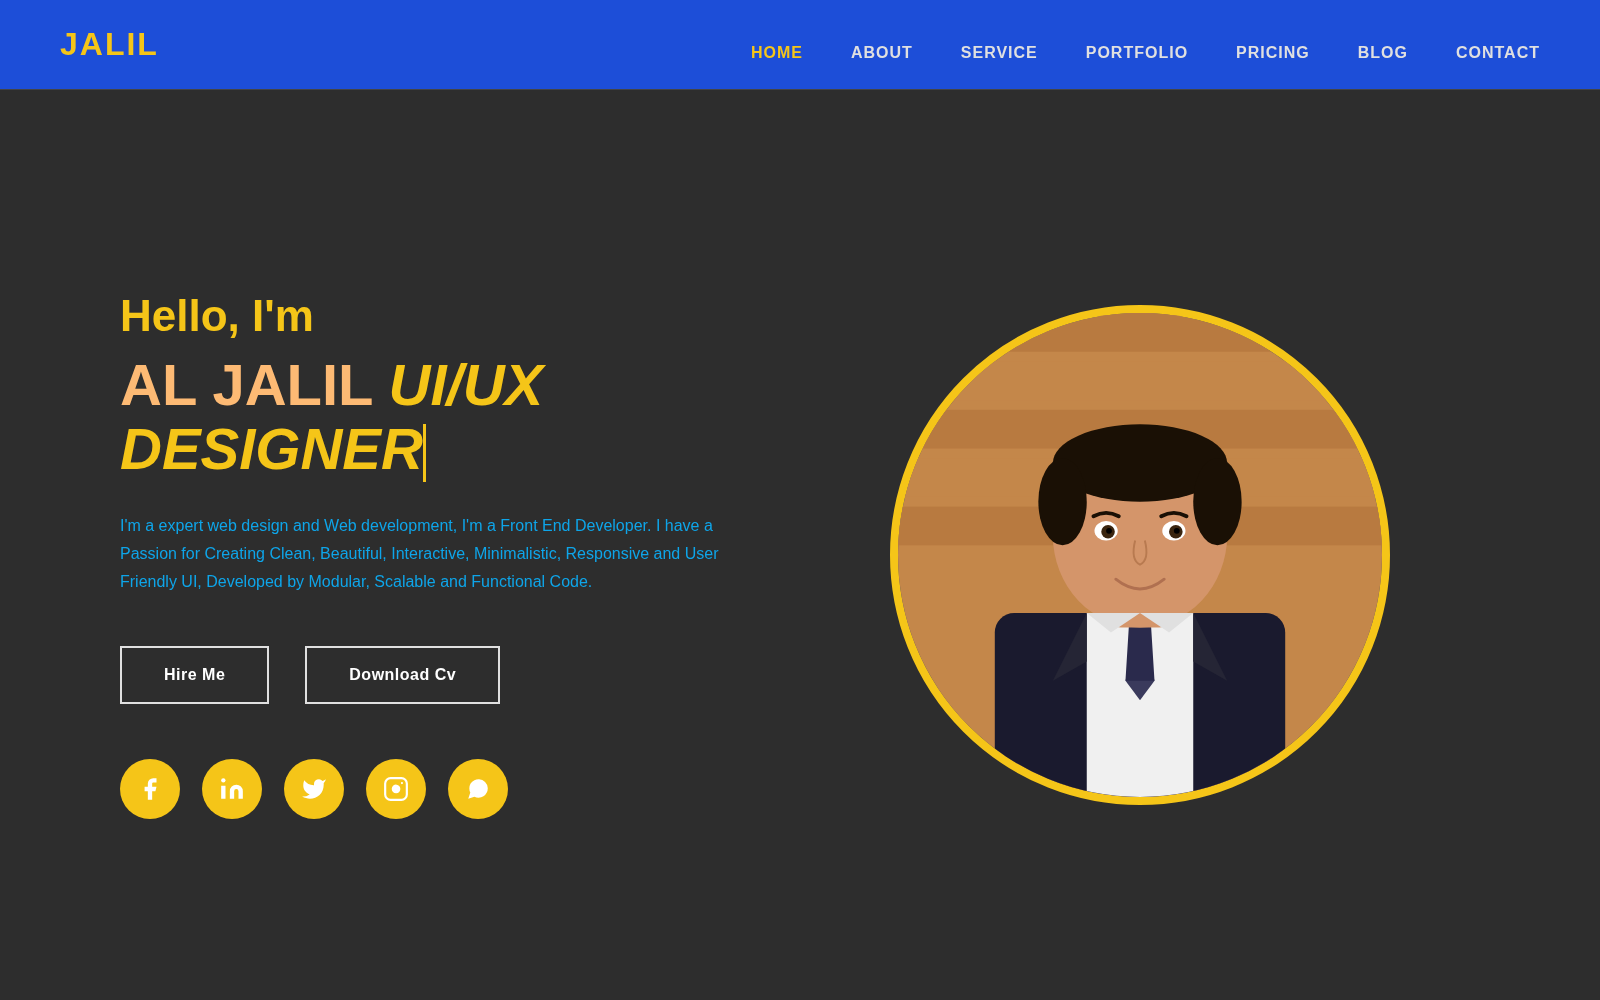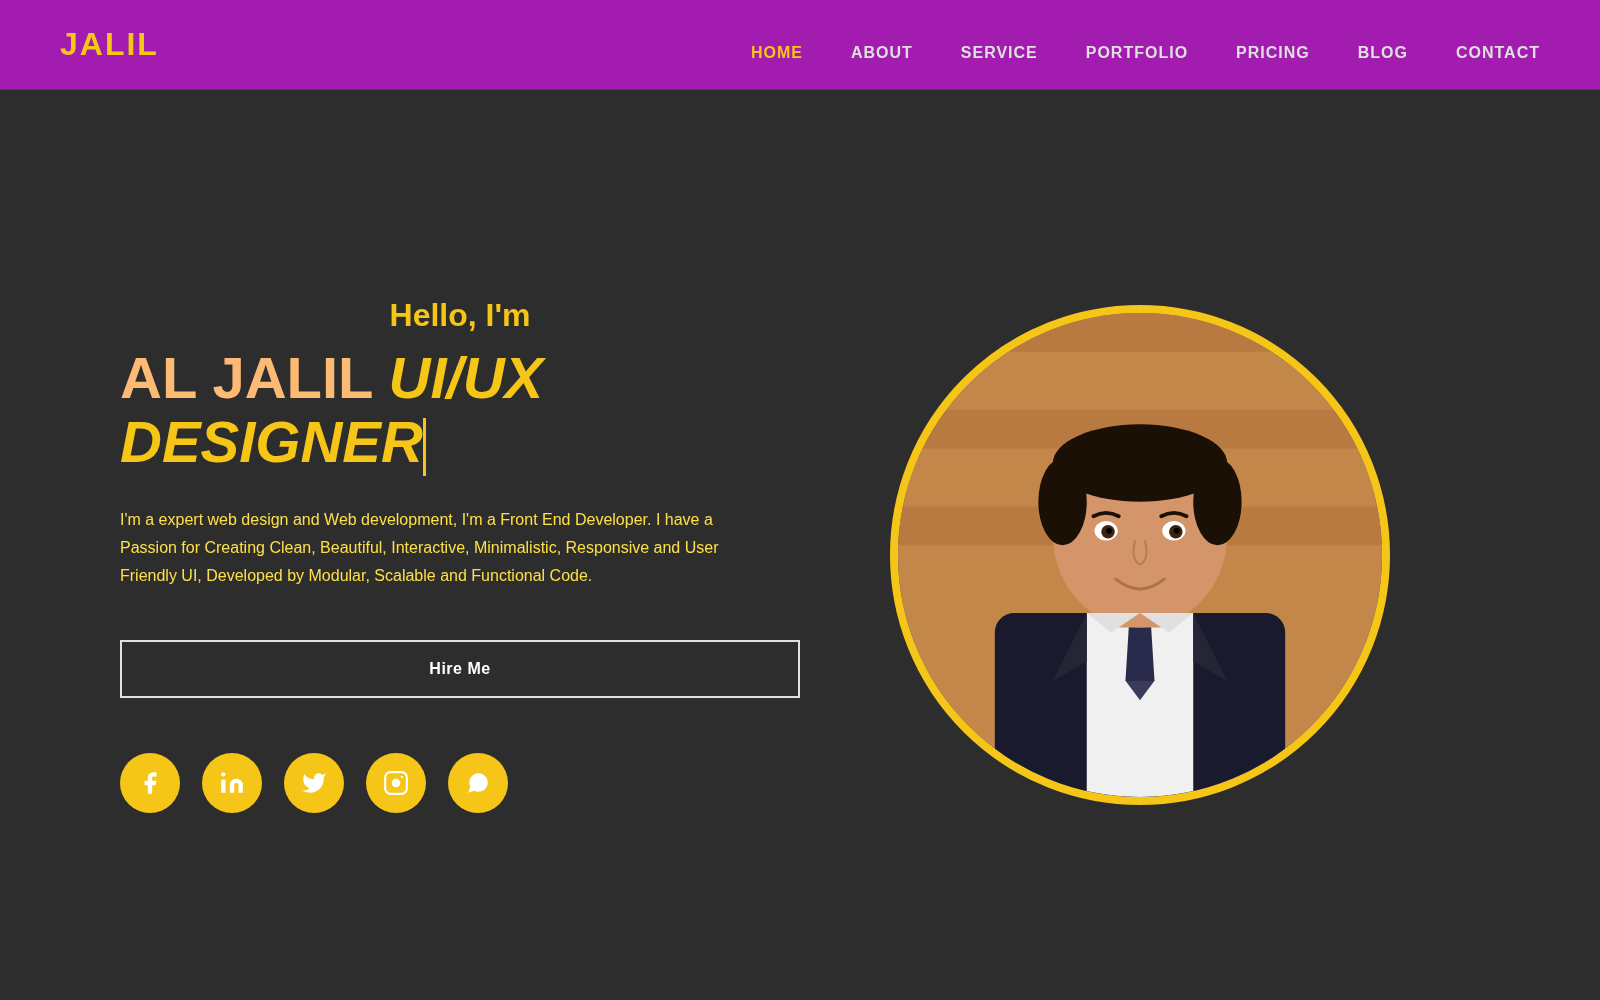--- a/index.html
+++ b/index.html
@@ -16,21 +16,21 @@
       overflow: hidden;
     }
 
     
     header {
       display: flex;
       align-items: center;
       justify-content: space-between;
       padding: 0 60px;
       height: 90px;
-      background-color: #a21caf;
+      background-color: #1d4ed8;
       border-bottom: 1px solid #444;
     }
 
     .logo {
       font-size: 32px;
       font-weight: 900;
       color: #f5c518;
       letter-spacing: 2px;
     }
 
@@ -62,25 +62,24 @@
       padding: 80px 120px 60px 120px;
       height: calc(1000px - 90px);
     }
 
     .hero-left {
       flex: 1;
       max-width: 680px;
     }
 
     .hello-text {
-      font-size: 32px;
+      font-size: 44px;
       color: #f5c518;
       font-weight: 600;
       margin-bottom: 12px;
-      text-align: center;
     }
 
     .name-title {
       font-size: 58px;
       font-weight: 900;
       color: #ffffff;
       margin-bottom: 30px;
       line-height: 1.1;
     }
 
@@ -97,31 +96,30 @@
       animation: blink 1s step-end infinite;
     }
 
     @keyframes blink {
       0%, 100% { opacity: 1; }
       50% { opacity: 0; }
     }
 
     .bio-text {
       font-size: 16px;
-      color: #fde047;
+      color: #0ea5e9;
       line-height: 1.75;
       margin-bottom: 50px;
       max-width: 620px;
     }
 
     .buttons {
       display: flex;
       gap: 36px;
       margin-bottom: 55px;
-      flex-direction: column;
     }
 
     .btn {
       padding: 18px 42px;
       font-size: 16px;
       font-weight: 700;
       border: 2.5px solid #e0e0e0;
       background: transparent;
       color: #ffffff;
       cursor: pointer;
@@ -200,20 +198,21 @@
   </nav>
 </header>
 
 <section class="hero">
   <div class="hero-left">
     <div class="hello-text">Hello, I'm</div>
     <div class="name-title"><span style="color:#fdba74;">AL JALIL</span> <span style="color:#f5c518;font-style:italic;">UI/UX DESIGNER</span><span class="cursor"></span></div>
     <p class="bio-text">I'm a expert web design and Web development, I'm a Front End Developer. I have a Passion for Creating Clean, Beautiful, Interactive, Minimalistic, Responsive and User Friendly UI, Developed by Modular, Scalable and Functional Code.</p>
     <div class="buttons">
       <button class="btn">Hire Me</button>
+      <button class="btn">Download Cv</button>
     </div>
     <div class="social-icons">
 
       <div class="social-icon">
         <svg viewBox="0 0 24 24" xmlns="http://www.w3.org/2000/svg">
           <path d="M18 2h-3a5 5 0 00-5 5v3H7v4h3v8h4v-8h3l1-4h-4V7a1 1 0 011-1h3z"></path>
         </svg>
       </div>
 
       <div class="social-icon">

